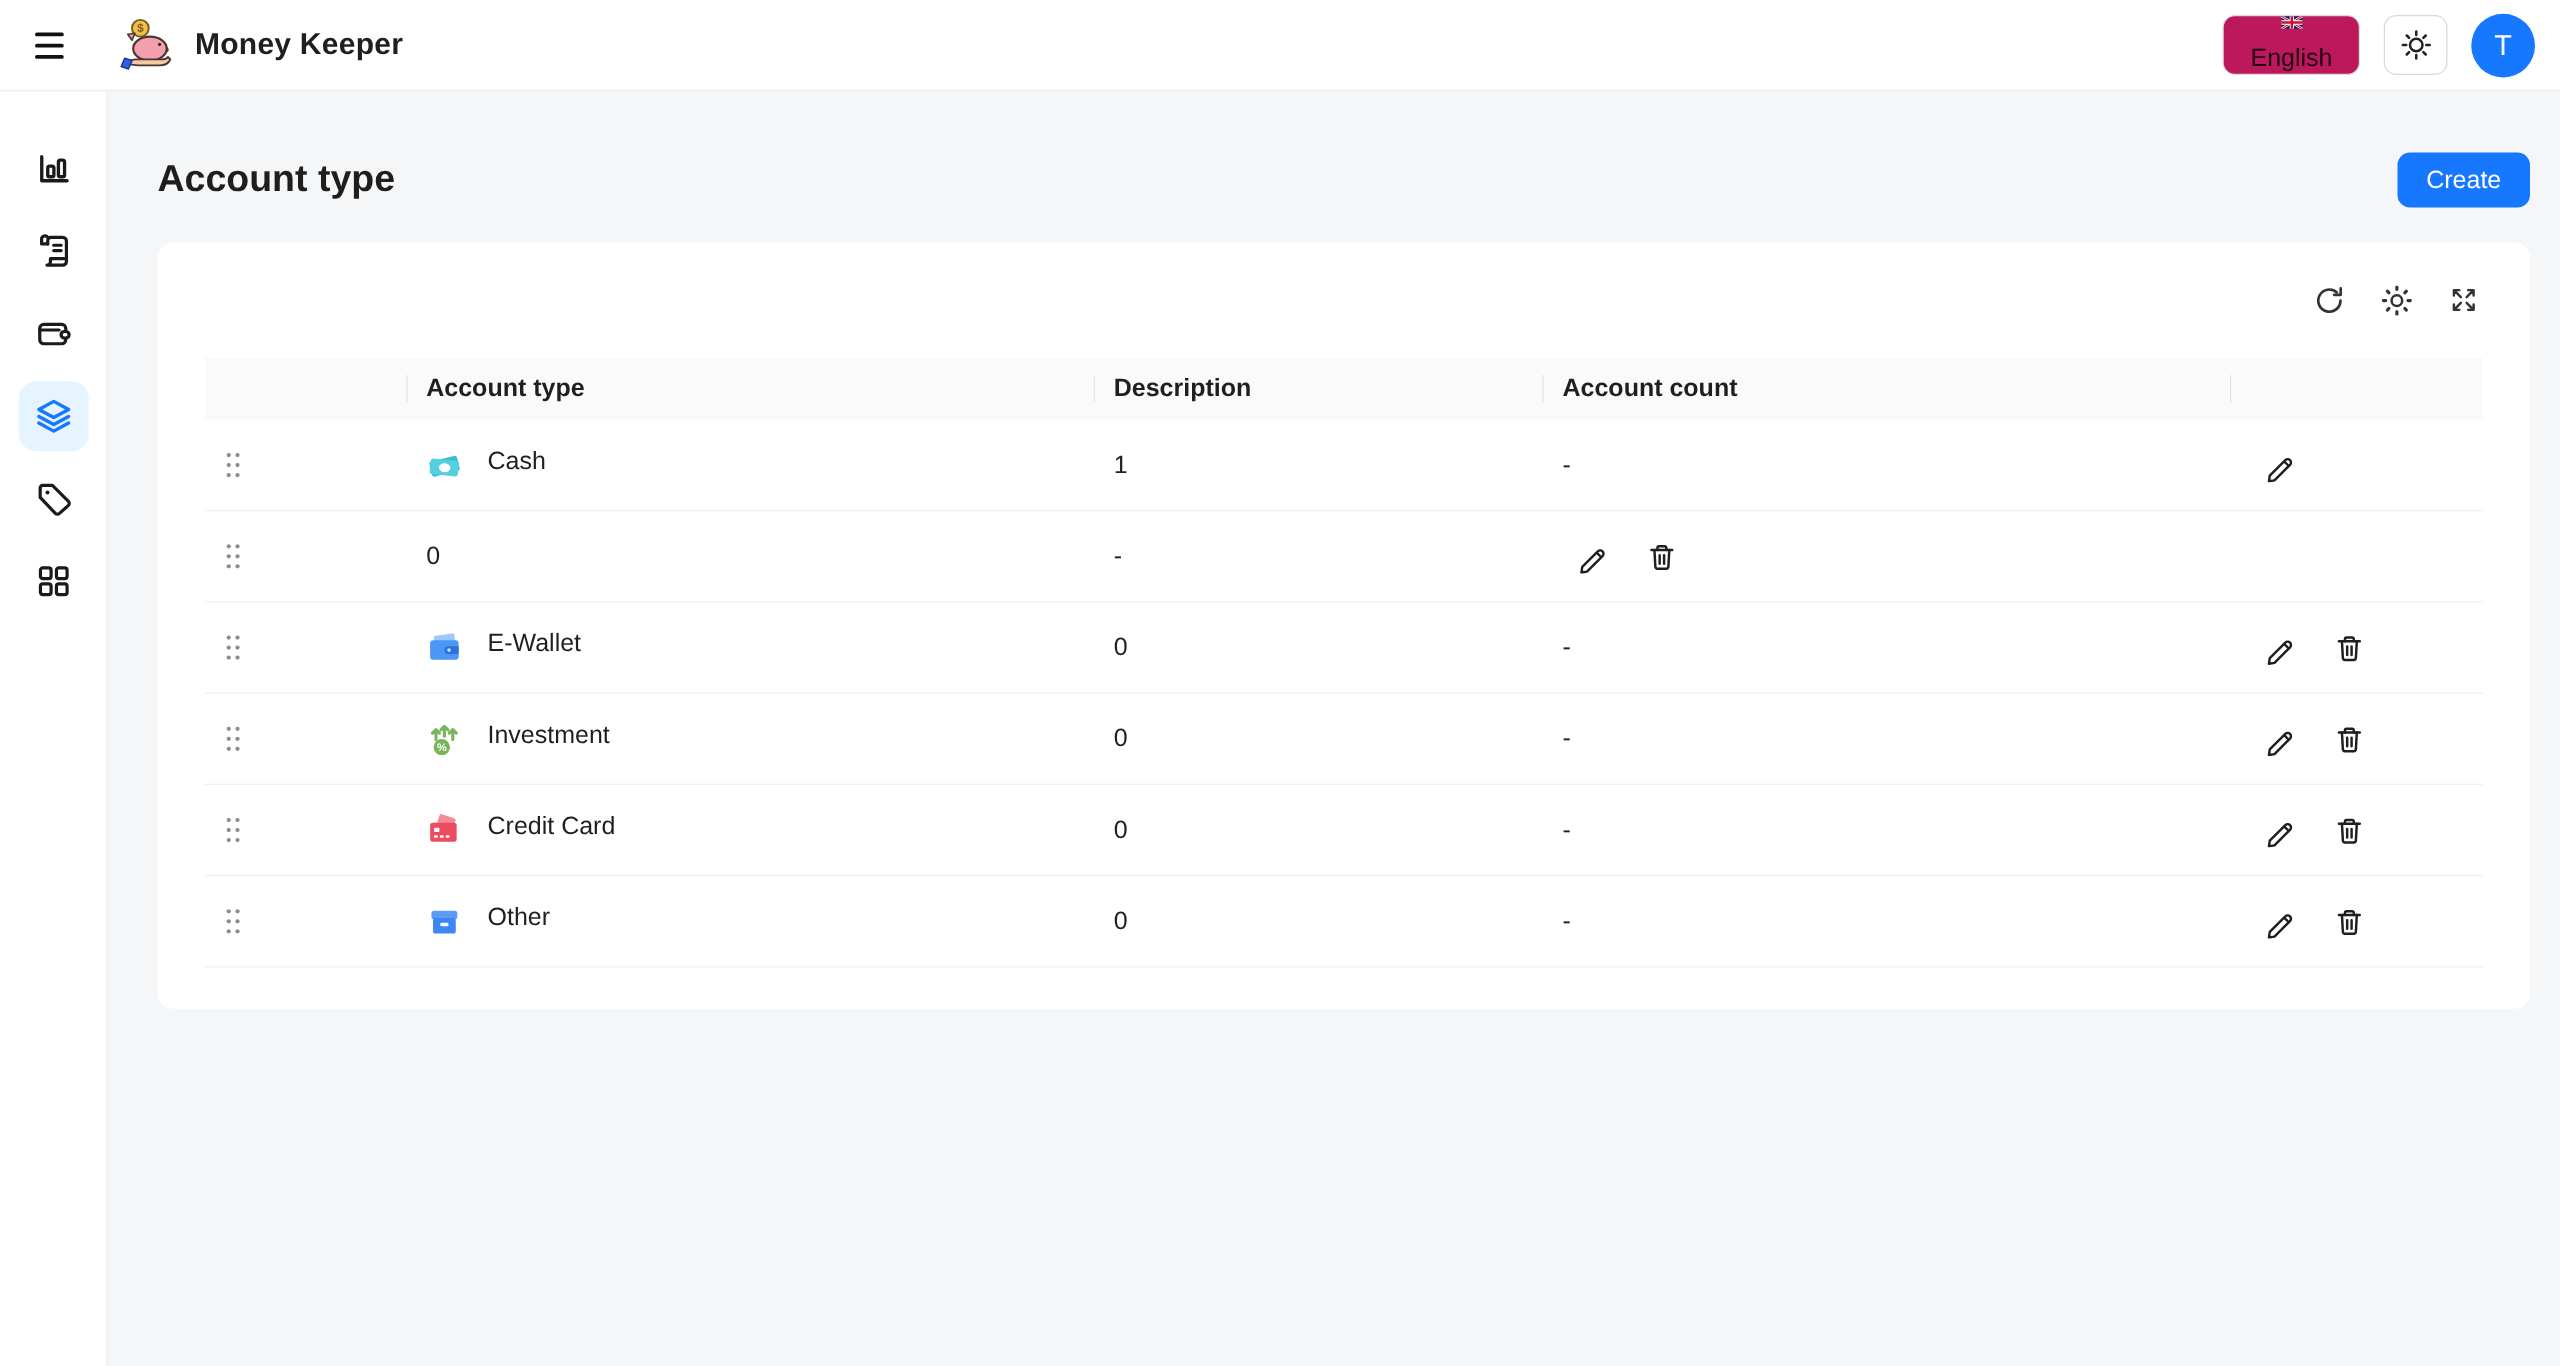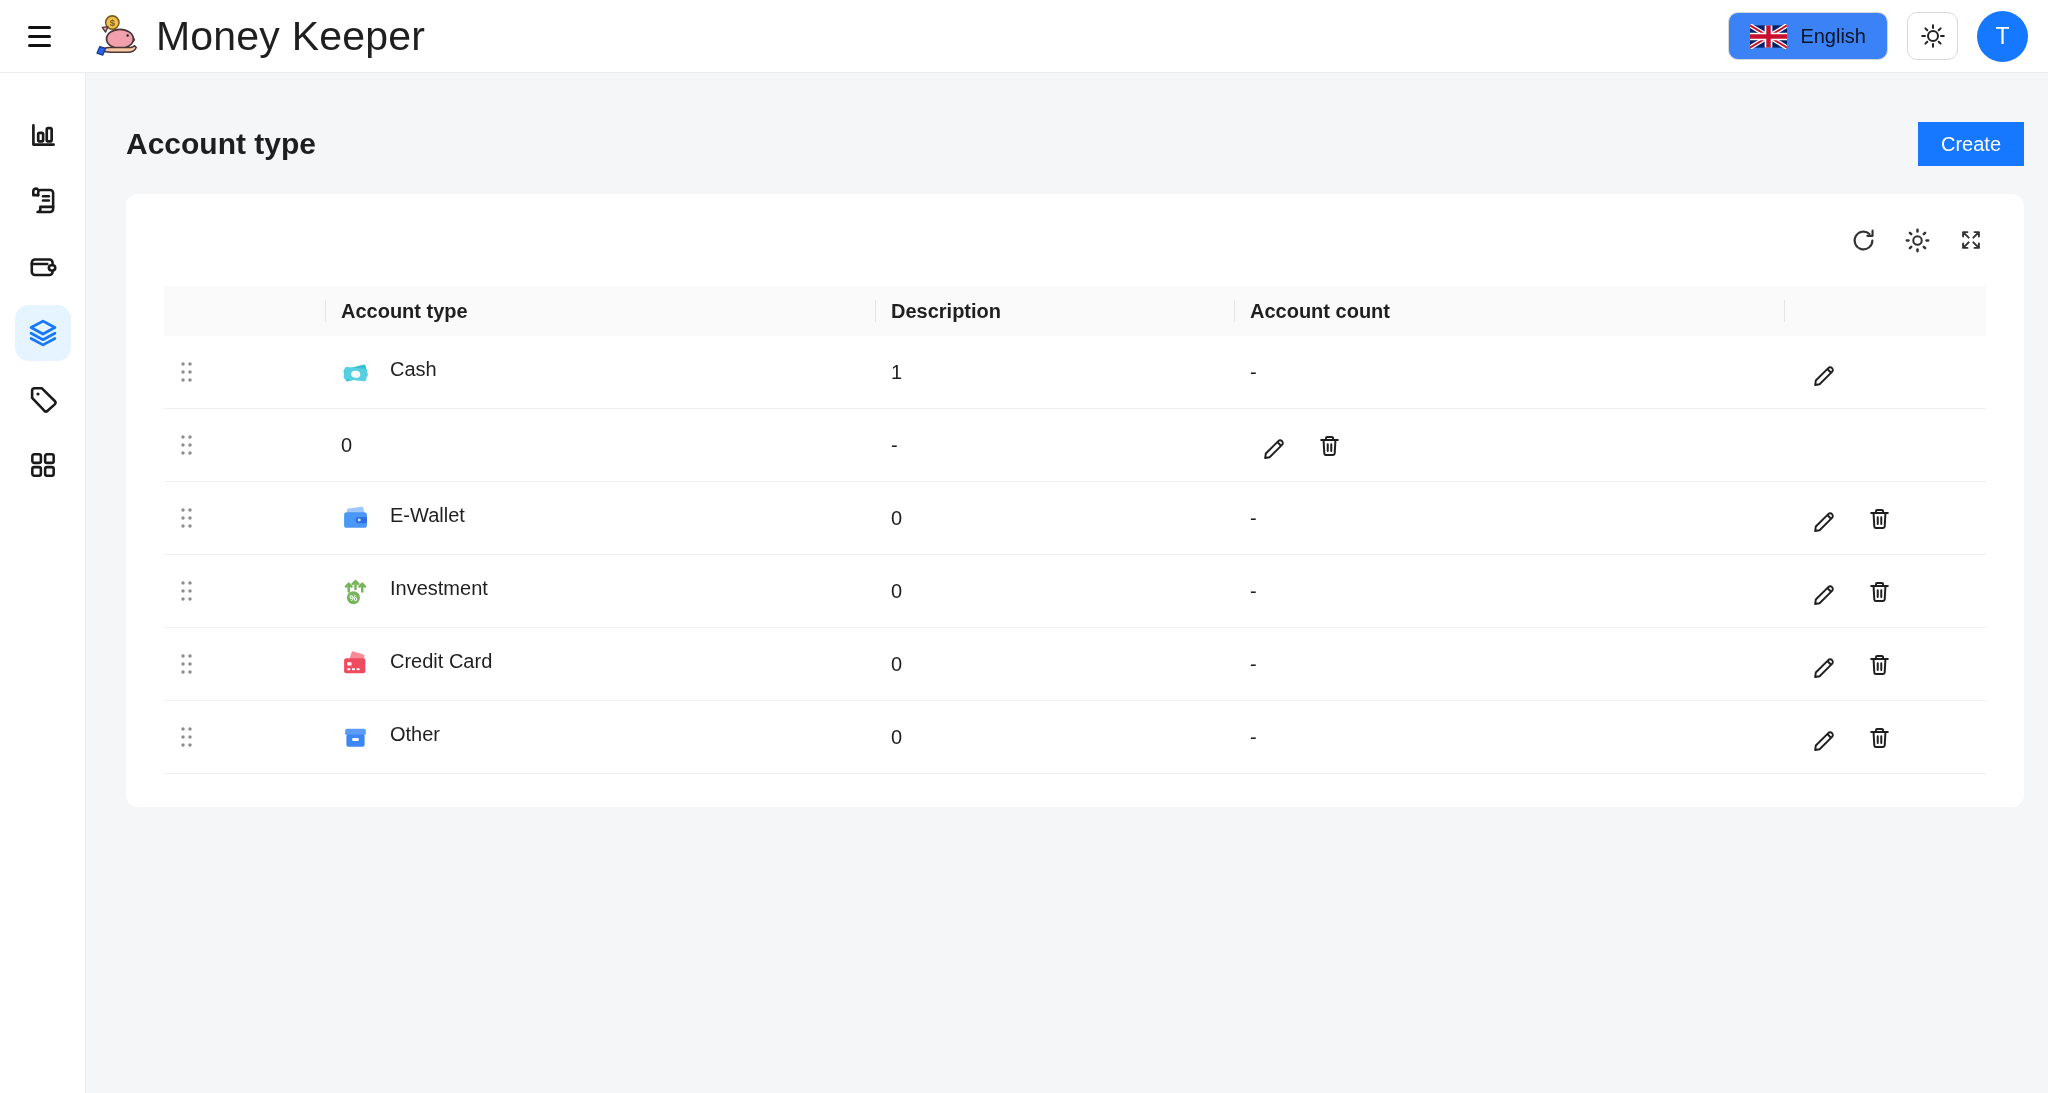--- a/index.html
+++ b/index.html
@@ -6,45 +6,45 @@
   html,body { width:2048px; height:1093px; overflow:hidden;
     font-family:"Liberation Sans", sans-serif; color:rgba(0,0,0,.88); background:#f5f6f8; }
 
   
   .topbar { position:relative; height:73px; background:#fff; display:flex; align-items:center;
     padding:0 20px 0 28px; border-bottom:1px solid #ececec; }
   .burger { width:40px; height:40px; display:flex; flex-direction:column; justify-content:center;
     gap:6px; cursor:pointer; }
   .burger span { display:block; width:23px; height:3px; background:#111; border-radius:2px; }
   .logo { width:46px; height:46px; margin-left:28px; }
-  .app-title { font-size:41px; font-weight:400; margin-left:14px; letter-spacing:.2px; }
+  .app-title { font-size:24px; font-weight:700; margin-left:14px; letter-spacing:.2px; }
   .top-right { margin-left:auto; display:flex; align-items:center; gap:19px; }
-  .lang-btn { height:48px; padding:0 21px; background:#3b82f6; border:1px solid #d9d9d9; border-radius:10px;
-    display:flex; align-items:center; gap:13px; cursor:pointer; font-size:20px; color:rgba(0,0,0,.85); }
+  .lang-btn { height:48px; padding:0 21px; background:#be185d; border:1px solid #d9d9d9; border-radius:10px;
+    display:flex; align-items:center; gap:13px; cursor:pointer; font-size:20px; color:rgba(0,0,0,.85);flex-direction:column; }
   .lang-btn svg { display:block; }
   .icon-btn { width:51px; height:48px; background:#fff; border:1px solid #d9d9d9; border-radius:10px;
     display:flex; align-items:center; justify-content:center; cursor:pointer; }
   .avatar { width:51px; height:51px; border-radius:50%; background:#1677ff; color:#fff;
     display:flex; align-items:center; justify-content:center; font-size:23px; cursor:pointer; }
 
   
   .shell { display:flex; height:1020px;gap:16px; }
   .sidebar { width:86px; background:#fff; border-right:1px solid #ececec;
     display:flex; flex-direction:column; align-items:center; padding-top:34px; gap:10px; flex:0 0 86px; }
   .side-item { width:56px; height:56px; border-radius:14px; display:flex; align-items:center;
     justify-content:center; cursor:pointer; }
   .side-item.active { background:#e6f4ff; }
   .side-item svg { display:block; }
 
   
   .main { flex:1; padding:0 24px; }
   .page-head { margin-top:49px; display:flex; align-items:center; justify-content:space-between; height:44px; }
   .page-title { font-size:30px; font-weight:700; }
   .create-btn { min-width:106px; height:44px; padding:0 22px; background:#1677ff; color:#fff; border:none;
-    border-radius:0; font-size:20px; font-family:inherit; cursor:pointer; }
+    border-radius:10px; font-size:20px; font-family:inherit; cursor:pointer; }
 
   .card { margin-top:28px; background:#fff; border-radius:12px; padding:26px 38px 30px 38px; min-height:613px; }
   .card-toolbar { display:flex; justify-content:flex-end; align-items:center; gap:24px; height:40px; }
   .tool { width:30px; height:30px; display:flex; align-items:center; justify-content:center; cursor:pointer; }
 
   .table { margin-top:26px; }
   .t-head, .t-row { display:grid; grid-template-columns:161px 550px 359px 550px 1fr; align-items:center; }
   .t-head { height:50px; background:#fafafa; }
   .t-head .th { position:relative; height:100%; display:flex; align-items:center; padding-left:16px;
     font-size:20px; font-weight:600; }

